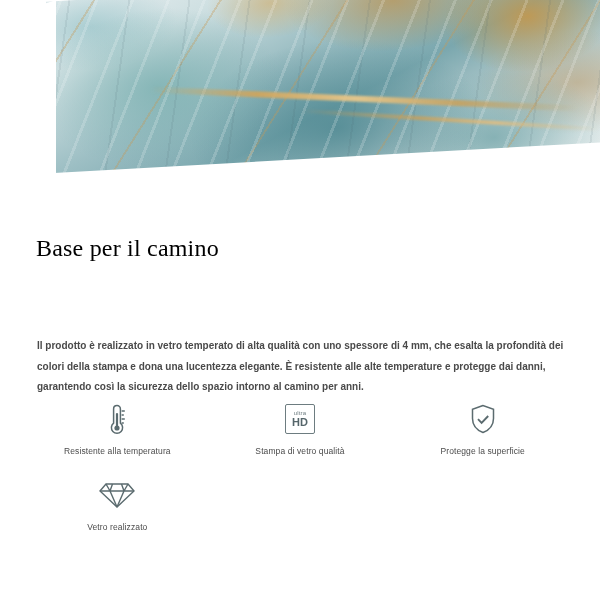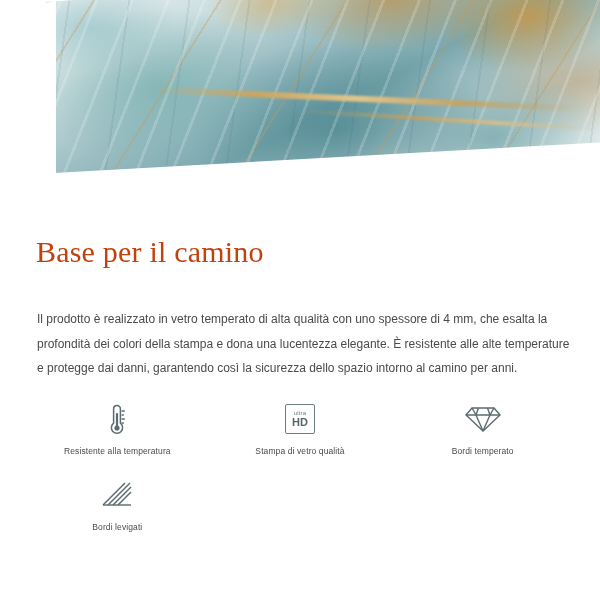--- a/index.html
+++ b/index.html
@@ -104,34 +104,35 @@
   .sparkle.s1 { left: 509px; top: 168px; font-size: 26px; }
   .sparkle.s2 { left: 529px; top: 188px; font-size: 15px; }
   .sparkle.s3 { left: 490px; top: 192px; font-size: 11px; }
 
   
   .headline {
     position: absolute;
     left: 36px; top: 232px;
     width: 540px;
     font-family: "Liberation Serif", serif;
-    font-size: 30px;
+    font-size: 24px;
     line-height: 1.36;
-    color: #c2410c;
+    color: #000000;
     font-weight: 400;
     letter-spacing: 0.2px;
   }
   .headline .l2 { display: block; }
   .body-copy {
     position: absolute;
-    left: 37px; top: 307px;
+    left: 37px; top: 336px;
     width: 534px;
-    font-size: 12px;
+    font-size: 10px;
     line-height: 2.05;
     color: #4a4a4a;
+    font-weight: bold;
   }
 
   
   .features {
     position: absolute;
     left: 26px; top: 398px;
     width: 548px;
     display: grid;
     grid-template-columns: repeat(3, 1fr);
     grid-template-rows: 70px 70px;
@@ -211,39 +212,36 @@
     <div class="feature">
       <div class="feature-icon">
         <div class="hd-box">
           <span class="u">ultra</span>
           <span class="hd">HD</span>
         </div>
       </div>
       <div class="feature-label">Stampa di vetro qualità</div>
     </div>
 
+    <div class="feature">
+      <div class="feature-icon">
+        <svg width="34" height="36" viewBox="0 0 34 36" fill="none" stroke="#5b6b6f" stroke-width="1.5">
+          <path d="M17 4.5 6.5 8.2v9.2c0 6.6 4.3 11.6 10.5 14.1 6.2-2.5 10.5-7.5 10.5-14.1V8.2L17 4.5z"></path>
+          <path d="M12 18.2l3.6 3.6 6.6-6.8" stroke-width="1.9"></path>
+        </svg>
+      </div>
+      <div class="feature-label">Protegge la superficie</div>
+    </div>
 
     <div class="feature">
       <div class="feature-icon">
         <svg width="36" height="32" viewBox="0 0 36 32" fill="none" stroke="#5b6b6f" stroke-width="1.4">
           <path d="M7 5h22l6 7-17 16L1 12 7 5z" fill="none"></path>
           <path d="M1 12h34M7 5l4 7-2.5 0M29 5l-4 7 2.5 0M11 12l7 16M25 12l-7 16M13.5 5l-2.5 7M22.5 5l2.5 7"></path>
         </svg>
       </div>
-      <div class="feature-label">Bordi temperato</div>
-    </div>
-
-    <div class="feature">
-      <div class="feature-icon">
-        <svg width="36" height="30" viewBox="0 0 36 30" fill="none" stroke="#5b6b6f" stroke-width="1.4">
-          <path d="M4 25 L26 3"></path>
-          <path d="M9 25 L31 3"></path>
-          <path d="M14 25 L32 7"></path>
-          <path d="M19 25 L32 12"></path>
-          <path d="M4 25 H32"></path>
-        </svg>
-      </div>
-      <div class="feature-label">Bordi levigati</div>
-    </div>
+      <div class="feature-label">Vetro realizzato</div>
+    </div>
+
 
 
   </div>
 </div>
 
 </body></html>

